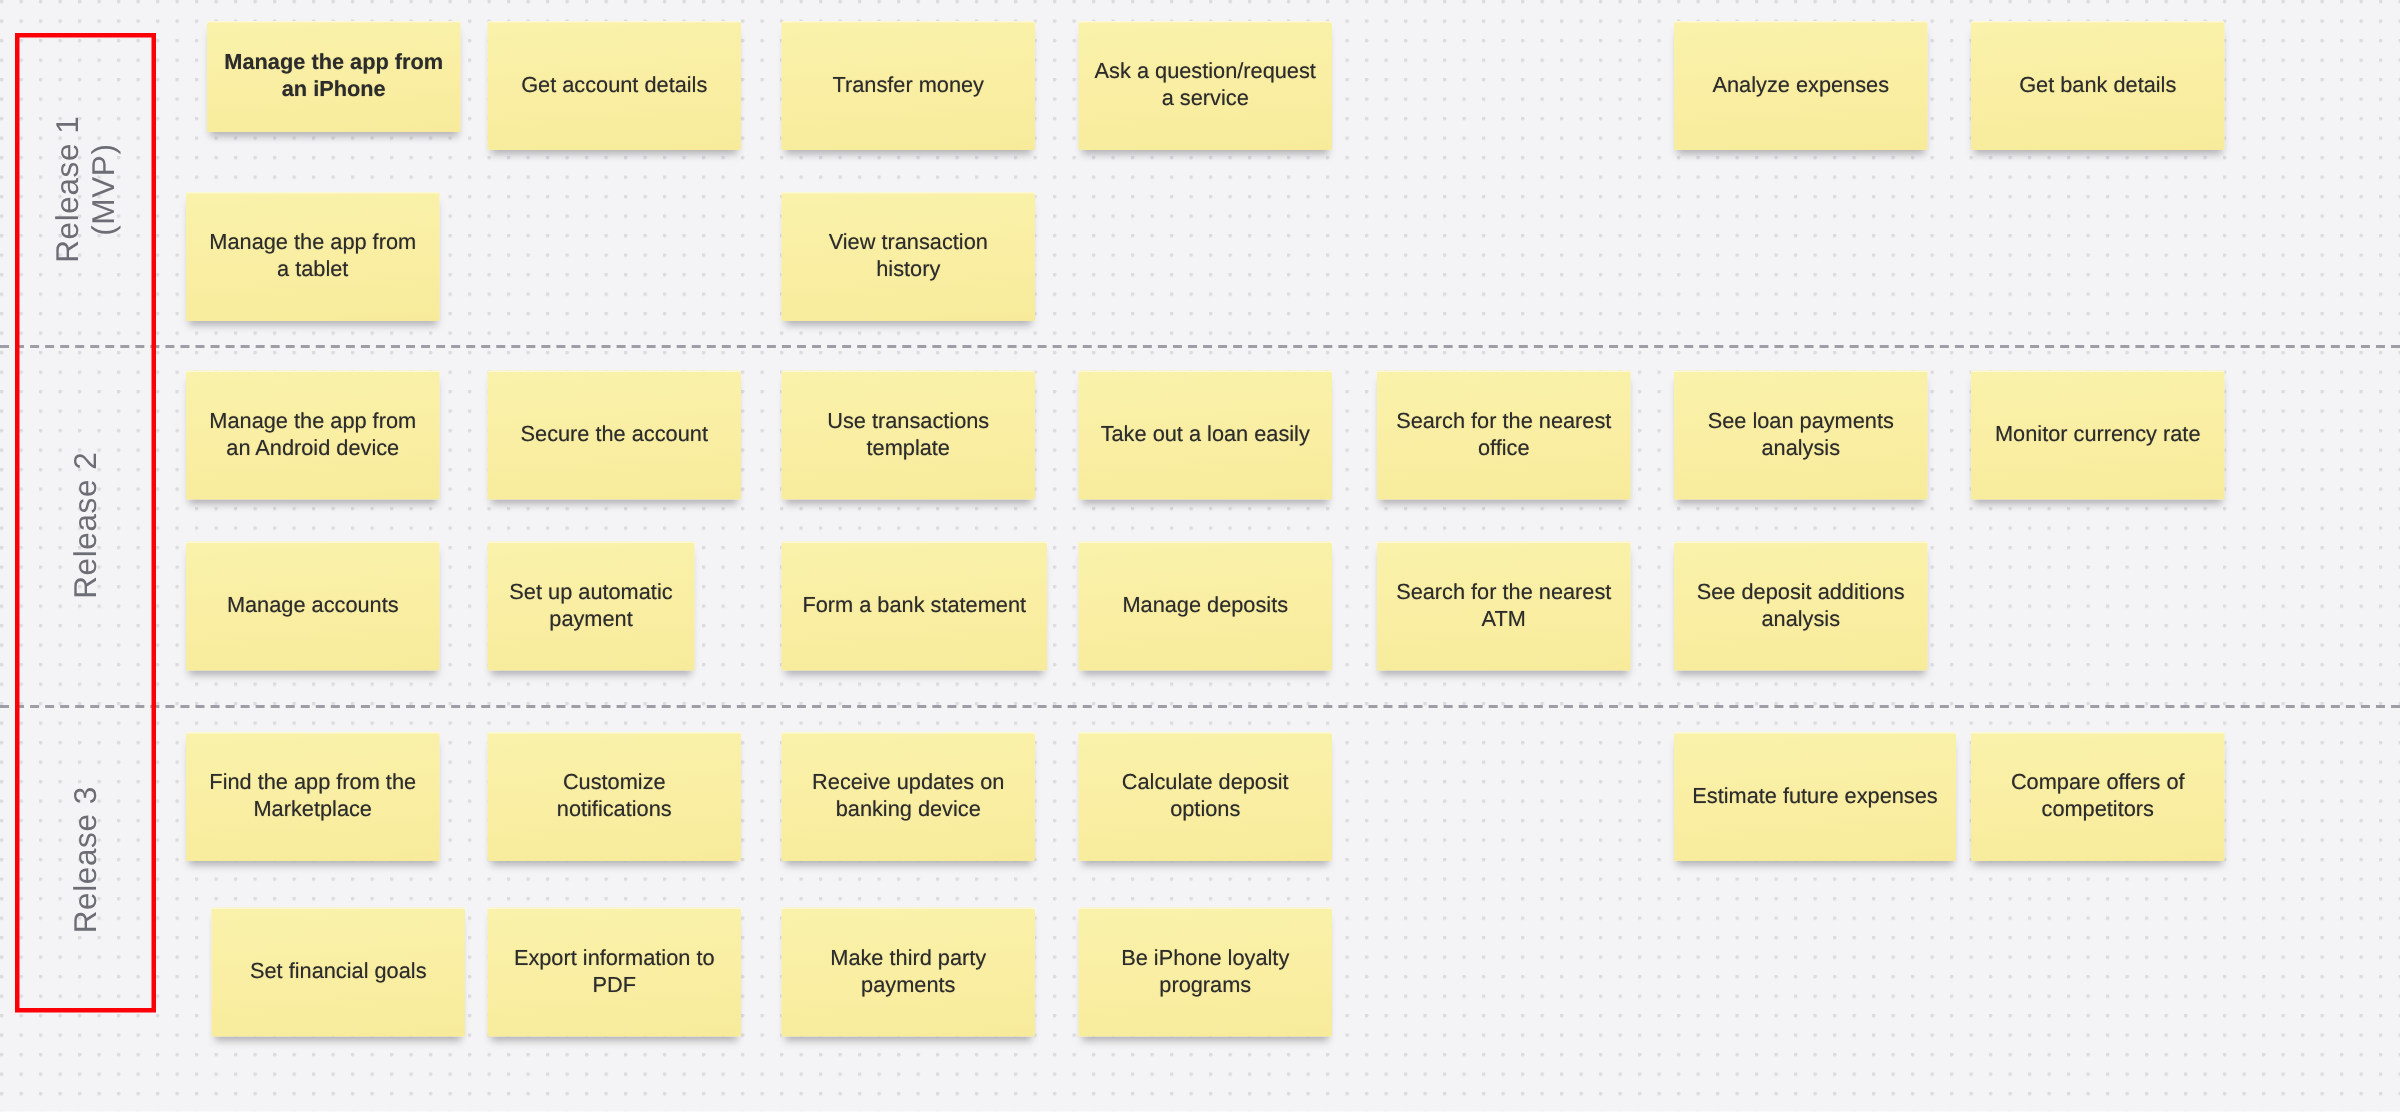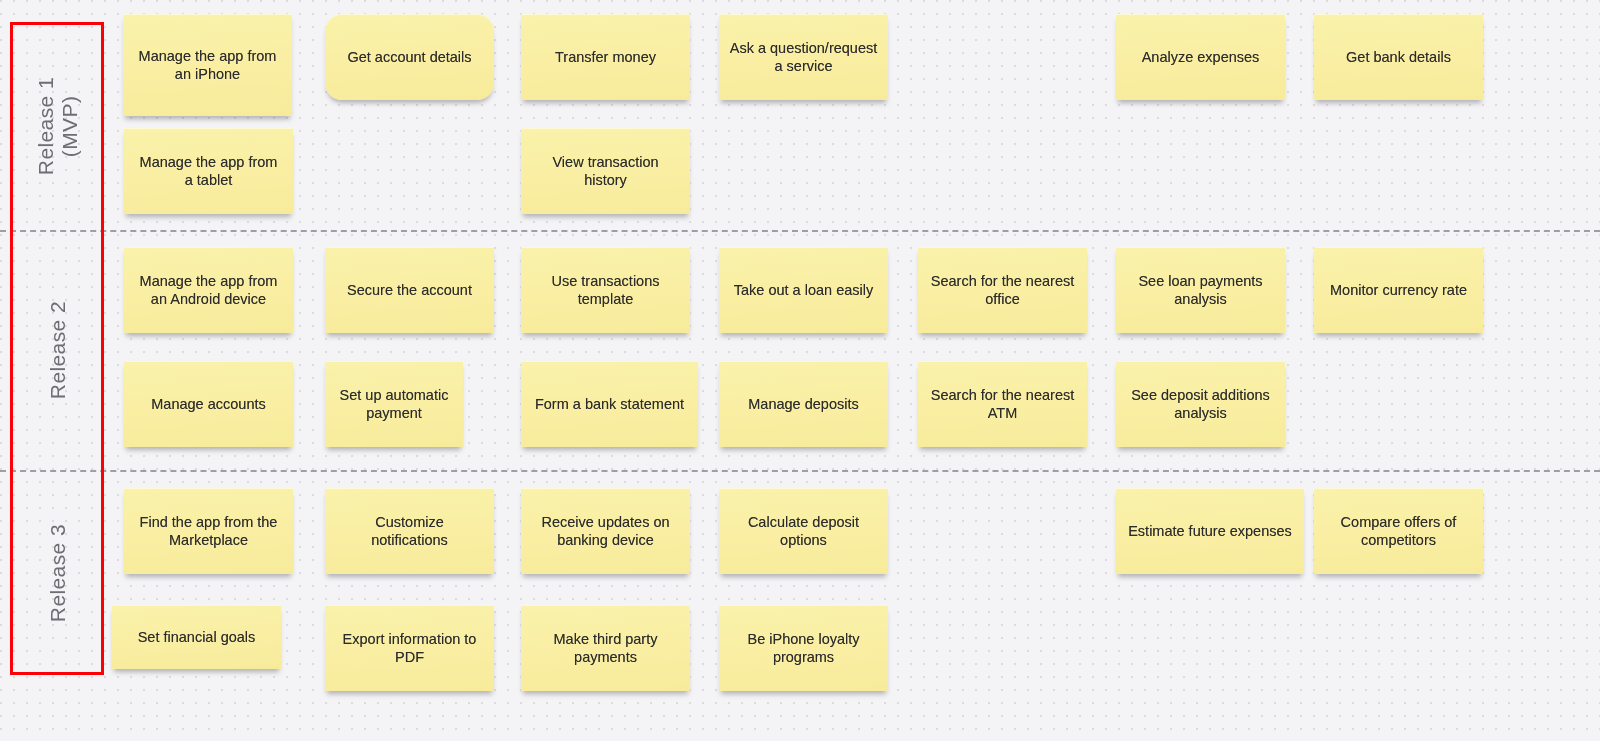--- a/index.html
+++ b/index.html
@@ -111,24 +111,24 @@
   <div class="lane-label-col" style="top:230px;height:240px;">
     <div class="lane-label">Release 2</div>
   </div>
   <div class="lane-label-col" style="top:470px;height:206px;">
     <div class="lane-label">Release 3</div>
   </div>
 
   <div class="highlight-box"></div>
 
   <div id="sticky-layer">
-      <div class="sticky t-mid" style="left: 123px; top: 14px; width: 169px; height: 102px;">
+      <div class="sticky t-mid" style="left: 138px; top: 14px; width: 169px; height: 74px; font-weight: bold;">
         <span class="sticky-text">Manage the app from an iPhone</span>
       </div>
-      <div class="sticky t-mid" style="left: 325px; top: 14px; width: 169px; height: 86px; border-radius: 17px;">
+      <div class="sticky t-mid" style="left: 325px; top: 14px; width: 169px; height: 86px;">
         <span class="sticky-text">Get account details</span>
       </div>
       <div class="sticky t-mid" style="left: 521px; top: 14px; width: 169px; height: 86px;">
         <span class="sticky-text">Transfer money</span>
       </div>
       <div class="sticky t-mid" style="left: 719px; top: 14px; width: 169px; height: 86px; justify-content: center;">
         <span class="sticky-text">Ask a question/request a service</span>
       </div>
       <div class="sticky t-mid" style="left: 1116px; top: 14px; width: 169px; height: 86px;">
         <span class="sticky-text">Analyze expenses</span>
@@ -192,21 +192,21 @@
       </div>
       <div class="sticky t-mid" style="left: 719px; top: 488px; width: 169px; height: 86px;">
         <span class="sticky-text">Calculate deposit options</span>
       </div>
       <div class="sticky t-mid" style="left: 1116px; top: 488px; width: 188px; height: 86px;">
         <span class="sticky-text">Estimate future expenses</span>
       </div>
       <div class="sticky t-mid" style="left: 1314px; top: 488px; width: 169px; height: 86px;">
         <span class="sticky-text">Compare offers of competitors</span>
       </div>
-      <div class="sticky t-mid" style="left: 112px; top: 605px; width: 169px; height: 64px; justify-content: center;">
+      <div class="sticky t-mid" style="left: 141px; top: 605px; width: 169px; height: 86px; justify-content: center;">
         <span class="sticky-text">Set financial goals</span>
       </div>
       <div class="sticky t-mid" style="left: 325px; top: 605px; width: 169px; height: 86px;">
         <span class="sticky-text">Export information to PDF</span>
       </div>
       <div class="sticky t-mid" style="left: 521px; top: 605px; width: 169px; height: 86px;">
         <span class="sticky-text">Make third party payments</span>
       </div>
       <div class="sticky t-mid" style="left: 719px; top: 605px; width: 169px; height: 86px;">
         <span class="sticky-text">Be iPhone loyalty programs</span>

